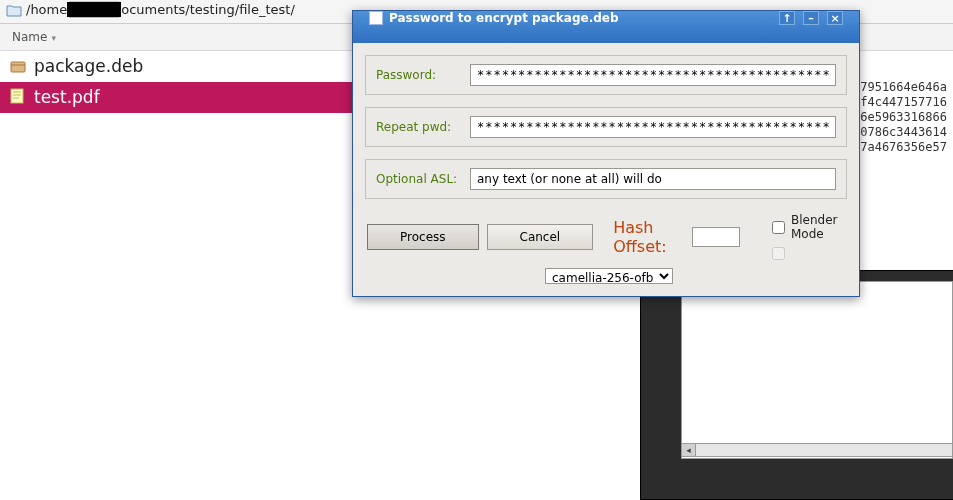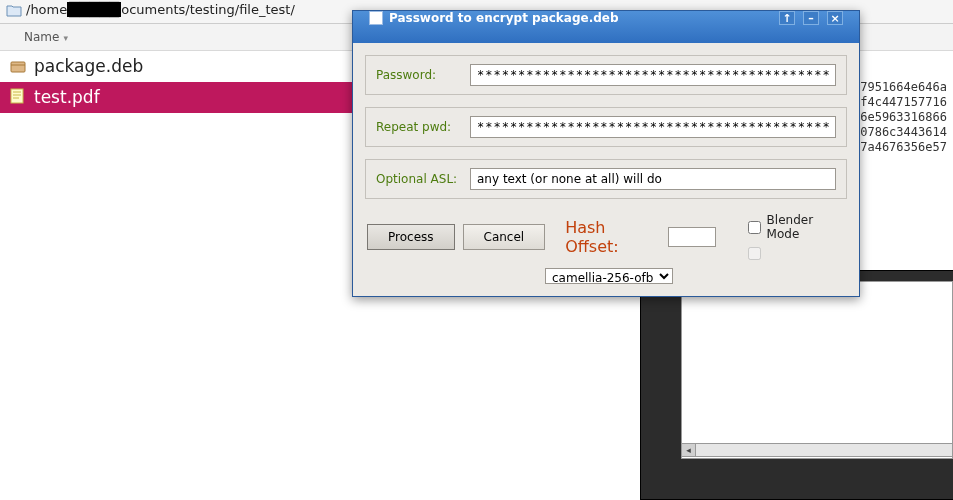--- a/index.html
+++ b/index.html
@@ -6,21 +6,21 @@
   body { width: 953px; height: 500px; background: #fff; position: relative; overflow: hidden; font-size: 12px; color: #222; }
 
   
   .breadcrumb { display:flex; align-items:flex-start; height:24px; padding:2px 6px; border-bottom:1px solid #ccc; gap:4px; background:#f5f5f5;}
   .breadcrumb .icon { width:16px; height:16px; display:inline-flex; align-items:center; justify-content:center; }
   .breadcrumb .path { font-size:13px; }
   .breadcrumb .redact { background:#000; color:#000; padding:0 2px; }
 
   
   .file-table { width:100%; border-collapse:collapse; }
-  .file-table th { text-align:left; font-weight:normal; color:#555; padding:6px 24px; border-bottom:1px solid #d9d9d9; background:#f3f3f3; font-size:12px;}
+  .file-table th { text-align:left; font-weight:normal; color:#555; padding:6px 12px; border-bottom:1px solid #d9d9d9; background:#f3f3f3; font-size:12px;}
   .file-table th.name { width:210px; }
   .file-table th.size { width:80px; text-align:right;}
   .file-table th.type { width:80px; }
   .file-table td { padding:5px 10px; font-size:17px; }
   .file-table td.size { text-align:right; }
   .sort-ind { font-size:9px; color:#888; margin-left:4px;}
   tr.selected td { background:#be185d; color:#fff;margin-top:28px; }
   tr.selected td .file-icon svg path, tr.selected td .file-icon svg rect { }
   .file-icon { display:inline-block; width:18px; vertical-align:middle; margin-right:6px;}
 
@@ -41,21 +41,21 @@
   .title-text { color:#fff; font-weight:bold; font-size:12px; flex:1;}
   .title-btn { width:16px; height:14px; background:#3d7dc7; border:1px solid #7fb0e3; color:#fff; display:flex; align-items:center; justify-content:center; font-size:11px; font-weight:bold; line-height:1; margin-left:2px; cursor:pointer;}
 
   .dlg-body { padding:12px 12px 10px 12px; display:flex; flex-direction:column; gap:12px;}
   .fieldset { border:1px solid #c4c1bb; padding:8px 10px; display:flex; align-items:center; gap:10px; background:#eceae6;}
   .fld-label { width:84px; font-size:12px; color:#4d7c0f;}
   .fld-input { flex:1; height:22px; border:1px solid #9b9790; background:#fff; padding:2px 6px; font-size:12px; font-family:inherit;}
   .fld-input.mono { font-family:monospace; letter-spacing:1px;}
 
   .btnrow { display:flex; align-items:center; gap:8px; padding: 2px 2px;}
-  .btn { height:26px; padding:0 20px; border:1px solid #9b9790; background:linear-gradient(#f3f1ed,#dedbd5); font-size:12px; cursor:pointer; display:flex; align-items:center;}
+  .btn { height:26px; padding:0 32px; border:1px solid #9b9790; background:linear-gradient(#f3f1ed,#dedbd5); font-size:12px; cursor:pointer; display:flex; align-items:center;}
   .btn.primary { border:1px solid #7a7772; background:linear-gradient(#e9e7e3,#d2cfc9);}
   .mini-label { font-size:16px; color:#c2410c; margin-left:12px;}
   .mini-input { width:48px; height:20px; border:1px solid #9b9790; background:#fff; padding:1px 3px; font-size:12px;}
   .select { height:16px; border:1px solid #9b9790; background:#fff; font-size:12px; padding:1px 2px;}
   .chkrow { display:flex; flex-direction:column; gap:6px; margin-left:24px;}
   .chk { display:flex; align-items:center; gap:6px; font-size:12px;}
   .chk input { width:13px; height:13px;}
   .chk.disabled { color:#9a9a9a;}
 
   .filelist-area { position:absolute; left:0; top:24px; right:0; bottom:0;}

